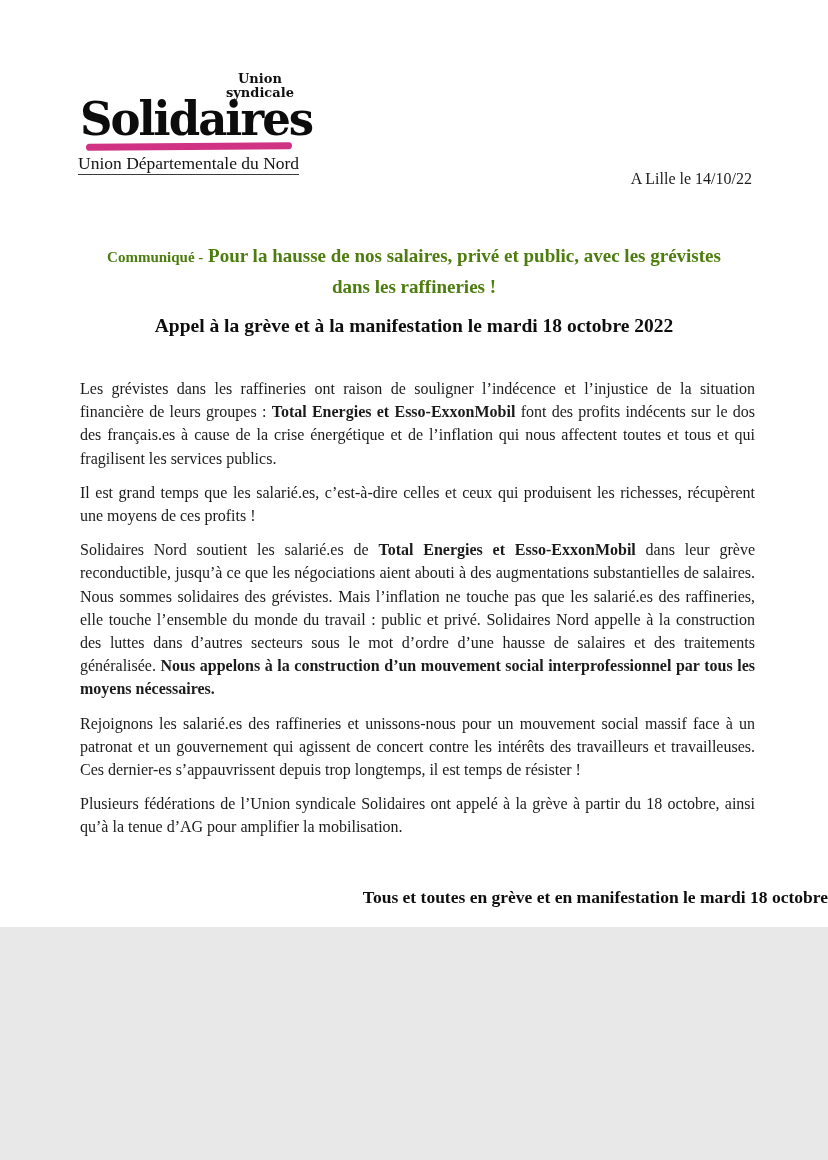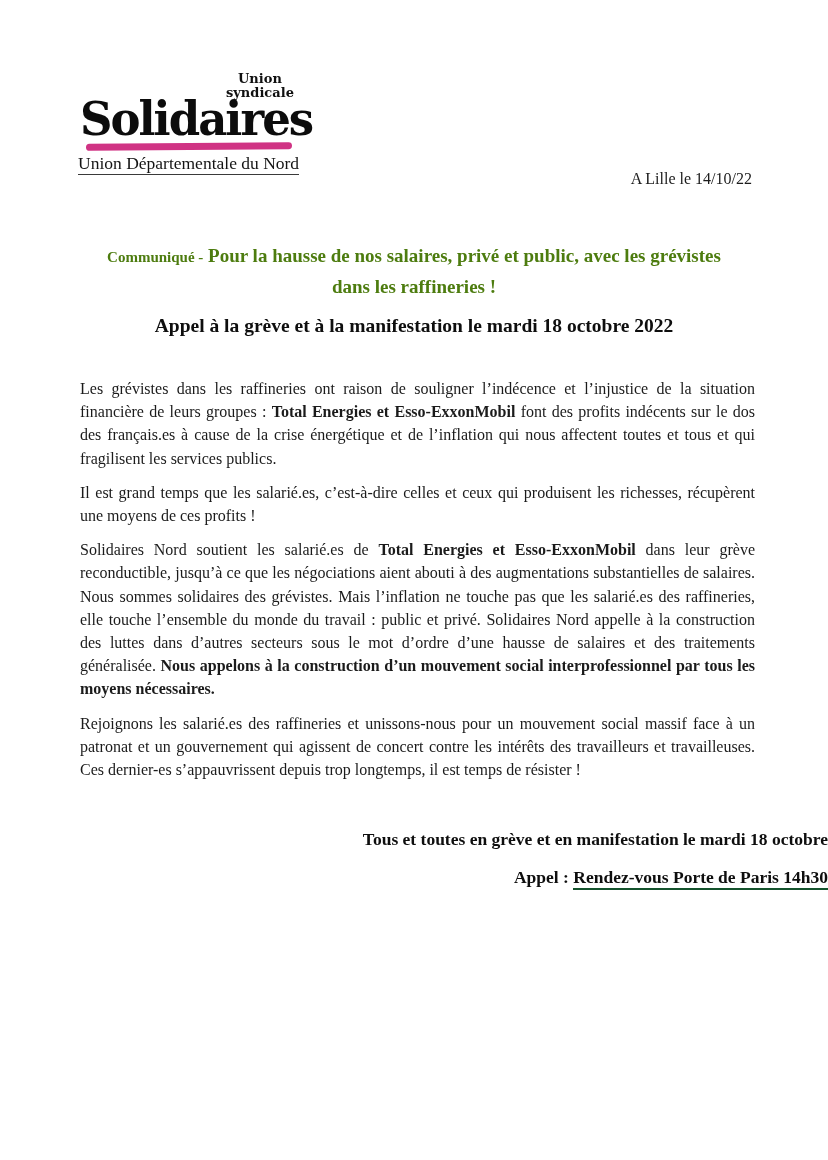--- a/index.html
+++ b/index.html
@@ -1,19 +1,19 @@
 <!DOCTYPE html>
 <html lang="fr"><head>
 <meta charset="utf-8">
 <style>
   * { margin: 0; padding: 0; box-sizing: border-box; }
   html, body { background: #e8e8e8; }
   .page {
     width: 828px;
-    height: 1160px;
+    height: 927px;
     margin: 0 auto;
     background: #ffffff;
     position: relative;
     font-family: "Liberation Serif", serif;
     color: #1b1b1b;
     overflow: hidden;
   }
   
   .letterhead { position: relative; height: 175px; }
   .logo { position: absolute; left: 80px; top: 68px; }
@@ -96,20 +96,21 @@
       <span class="headline-main">Pour la hausse de nos salaires, privé et public, avec les grévistes dans les raffineries !</span>
     </h1>
     <h2 class="subtitle">Appel à la grève et à la manifestation le mardi 18 octobre 2022</h2>
   </section>
 
   <section class="body-text">
       <p class="para"><span>Les grévistes dans les raffineries ont raison de souligner l’indécence et l’injustice de la situation financière de leurs groupes : </span><span class="b">Total Energies et Esso-ExxonMobil</span><span> font des profits indécents sur le dos des français.es à cause de la crise énergétique et de l’inflation qui nous affectent toutes et tous et qui fragilisent les services publics.</span></p>
       <p class="para"><span>Il est grand temps que les salarié.es, c’est-à-dire celles et ceux qui produisent les richesses, récupèrent une moyens de ces profits !</span></p>
       <p class="para"><span>Solidaires Nord soutient les salarié.es de </span><span class="b">Total Energies et Esso-ExxonMobil</span><span> dans leur grève reconductible, jusqu’à ce que les négociations aient abouti à des augmentations substantielles de salaires. Nous sommes solidaires des grévistes. Mais l’inflation ne touche pas que les salarié.es des raffineries, elle touche l’ensemble du monde du travail : public et privé. Solidaires Nord appelle à la construction des luttes dans d’autres secteurs sous le mot d’ordre d’une hausse de salaires et des traitements généralisée. </span><span class="b">Nous appelons à la construction d’un mouvement social interprofessionnel par tous les moyens nécessaires.</span></p>
       <p class="para"><span>Rejoignons les salarié.es des raffineries et unissons-nous pour un mouvement social massif face à un patronat et un gouvernement qui agissent de concert contre les intérêts des travailleurs et travailleuses. Ces dernier-es s’appauvrissent depuis trop longtemps, il est temps de résister !</span></p>
+      <p class="para"><span>Plusieurs fédérations de l’Union syndicale Solidaires ont appelé à la grève à partir du 18 octobre, ainsi qu’à la tenue d’AG pour amplifier la mobilisation.</span></p>
     </section>
 
   <section class="closing">
     <p class="closing-line1">Tous et toutes en grève et en manifestation le mardi 18 octobre</p>
     <p class="closing-line2"><span>Appel : </span><span class="u">Rendez-vous Porte de Paris 14h30</span></p>
   </section>
 
 </div>
 
 </body></html>

